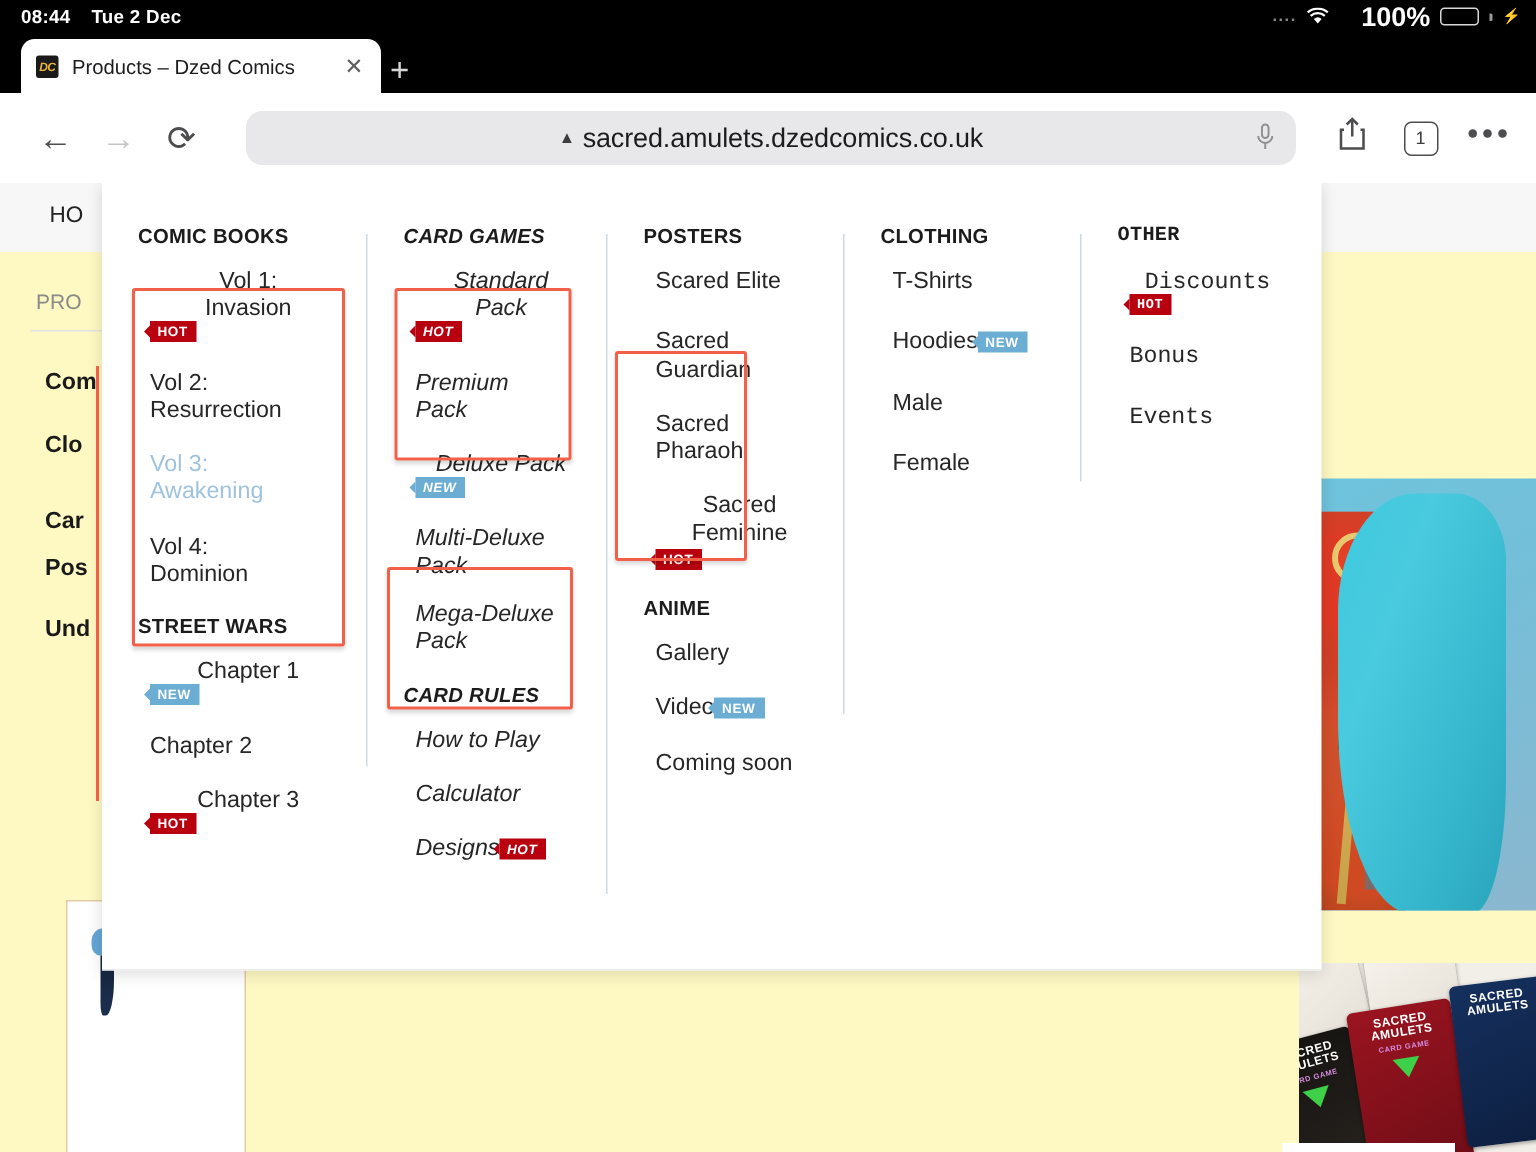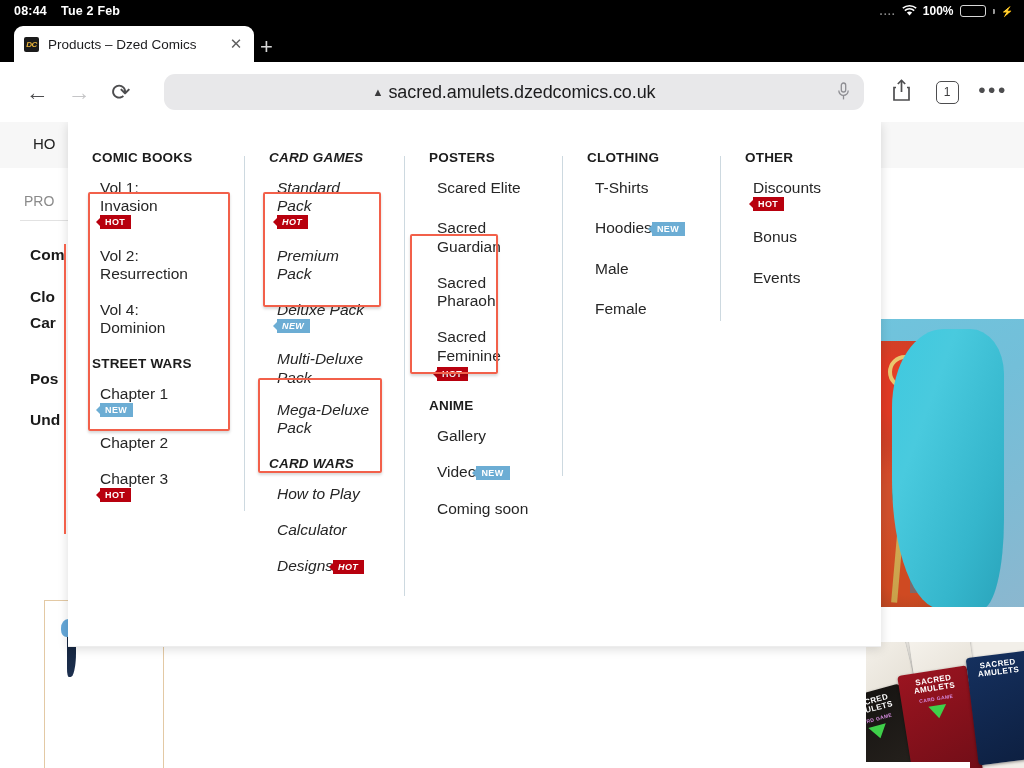--- a/index.html
+++ b/index.html
@@ -15,21 +15,21 @@
     position:absolute; top:0; left:0; width:1024px; height:22px;
     background:#000; color:#fff; font-size:12.5px; font-weight:bold;
     display:flex; align-items:center;
   }
   .sb-time { margin-left:14px; letter-spacing:.2px; }
   .sb-date { margin-left:14px; letter-spacing:.2px; }
   .sb-right { margin-left:auto; margin-right:10px; display:flex; align-items:center; gap:6px; }
   .sb-dots { color:#8a8a8a; font-size:11px; letter-spacing:1px; }
   .wifi { width:15px; height:12px; position:relative; }
   .wifi svg { display:block; }
-  .sb-batt-pct { font-size:12px; font-weight:bold; }
+  .sb-batt-pct { font-size:18px; font-weight:bold;margin-left:16px; }
   .batt { width:26px; height:12px; border:1.4px solid #d8d8d8; border-radius:3px; padding:1.4px; }
   .batt-fill { height:100%; background:#3ddc57; border-radius:1px; }
   .batt-cap { width:2px; height:5px; background:#9a9a9a; border-radius:0 1px 1px 0; margin-left:1px; }
   .bolt { color:#fff; font-size:10px; margin-left:1px; }
 
   
   .tabstrip {
     position:absolute; top:22px; left:0; width:1024px; height:40px; background:#000;
   }
   .tab {
@@ -70,21 +70,21 @@
   .tabcount {
     width:23px; height:23px; border:1.7px solid #4d4d4f; border-radius:5px;
     font-size:12px; display:flex; align-items:center; justify-content:center;
     margin:0 auto; color:#3c3c3e;
   }
   .ellipsis { letter-spacing:2.5px; font-size:21px; line-height:.4; color:#4d4d4f; }
 
   
   .page {
     position:absolute; top:122px; left:0; width:1024px; height:646px;
-    background:#ffffff; overflow:hidden;
+    background:#fef9c3; overflow:hidden;
   }
 
   
   .site-topbar {
     position:absolute; top:0; left:0; width:1024px; height:46px; background:#f7f7f7;
   }
   .site-topbar .ho {
     position:absolute; left:33px; top:13px; font-size:15px; color:#222; font-weight:500;
   }
   .site-crumb { position:absolute; left:24px; top:71px; font-size:14px; color:#8a8a8a; }
@@ -170,37 +170,37 @@
     position:absolute; left:68px; top:0; width:813px; height:525px;
     background:#fff; box-shadow:0 2px 10px rgba(0,0,0,.14);
     border-bottom:1px solid #ededed;
   }
   .cols { display:flex; height:100%; padding:28px 0 0 0; }
   .col { position:relative; padding:0 14px 0 24px; }
   .col.c1 { width:177px; }
   .col.c2 { width:160px;font-style:italic; }
   .col.c3 { width:158px; }
   .col.c4 { width:158px; }
-  .col.c5 { width:150px; }
+  .col.c5 { width:150px;font-family:Liberation Mono, monospace; }
   .divider { position:absolute; right:0; top:6px; width:1px; height:355px; background:#cdd9e0; }
   .col.c2 .divider { height:440px; }
   .col.c3 .divider { height:320px; }
   .col.c4 .divider { height:165px; }
 
   .cat-title {
     font-size:13.5px; font-weight:bold; color:#1c1c1c; letter-spacing:.2px;
     margin-bottom:14px;
   }
   .cat-title.mt { margin-top:10px; }
   .mi {
     font-size:15.5px; color:#262626; line-height:1.18; margin:0 0 18px 8px;
     position:relative;
   }
   .mi.dim { color:#9fc2de; }
-  .mi.tight { margin-bottom:9px; }
+  .mi.tight { margin-bottom:9px;text-align:center; }
   .badge {
     display:inline-block; font-size:9px; font-weight:bold; color:#fff;
     padding:2px 6px 2px 5px; letter-spacing:.4px; position:relative;
     vertical-align:middle;
     text-align:right;
   }
   .badge::before {
     content:""; position:absolute; left:-4px; top:50%; transform:translateY(-50%);
     border-top:4px solid transparent; border-bottom:4px solid transparent;
   }
@@ -221,21 +221,21 @@
     border-left:2px solid #f2604a;
   }
 </style>
 </head>
 <body>
 
 <div id="root">
 
   <div class="statusbar">
     <span class="sb-time">08:44</span>
-    <span class="sb-date">Tue 2 Feb</span>
+    <span class="sb-date">Tue 2 Dec</span>
     <span class="sb-right">
       <span class="sb-dots">....</span>
       <span class="wifi">
         <svg width="15" height="12" viewBox="0 0 15 12">
             <path d="M7.5 10.6 L4.9 7.6 a4 4 0 0 1 5.2 0 Z" fill="#fff"></path>
             <path d="M2.8 5.6 a7 7 0 0 1 9.4 0" stroke="#fff" stroke-width="1.5" fill="none"></path>
             <path d="M0.8 3.2 a10.5 10.5 0 0 1 13.4 0" stroke="#fff" stroke-width="1.5" fill="none"></path>
           </svg>
       </span>
       <span class="sb-batt-pct">100%</span>
@@ -286,21 +286,21 @@
 
   <div class="page">
 
     <div class="site-topbar">
       <span class="ho">HO</span>
     </div>
     <div class="site-crumb">PRO</div>
     <div class="site-rule"></div>
     <div class="side-link" style="top:124px">Com</div>
     <div class="side-link" style="top:166px">Clo</div>
-    <div class="side-link" style="top:192px">Car</div>
+    <div class="side-link" style="top:217px">Car</div>
     <div class="side-link" style="top:248px">Pos</div>
     <div class="side-link" style="top:289px">Und</div>
 
     <div class="left-card">
       <span class="blue-dot"></span>
       <span class="dark-slice"></span>
     </div>
 
     <div class="prod-hoodie">
       <div class="hood-art"></div>
@@ -338,20 +338,21 @@
     <div class="mega">
       <div class="cols">
 
         <div class="col c1">
           <div class="cat-title">COMIC BOOKS</div>
 
           <div class="mi tight">Vol 1:<br>Invasion</div>
           <div class="badge-row"><span class="badge hot">HOT</span></div>
 
           <div class="mi">Vol 2:<br>Resurrection</div>
+          <div class="mi dim">Vol 3:<br>Awakening</div>
           <div class="mi">Vol 4:<br>Dominion</div>
 
           <div class="cat-title mt" style="margin-top:4px">STREET WARS</div>
 
           <div class="mi tight">Chapter 1</div>
           <div class="badge-row"><span class="badge new">NEW</span></div>
 
           <div class="mi">Chapter 2</div>
 
           <div class="mi tight">Chapter 3</div>
@@ -368,21 +369,21 @@
           <div class="badge-row"><span class="badge hot">HOT</span></div>
 
           <div class="mi">Premium<br>Pack</div>
 
           <div class="mi tight">Deluxe Pack</div>
           <div class="badge-row"><span class="badge new">NEW</span></div>
 
           <div class="mi" style="margin-bottom:14px">Multi-Deluxe<br>Pack</div>
           <div class="mi">Mega-Deluxe<br>Pack</div>
 
-          <div class="cat-title mt" style="margin-top:6px">CARD WARS</div>
+          <div class="cat-title mt" style="margin-top:6px">CARD RULES</div>
           <div class="mi">How to Play</div>
           <div class="mi">Calculator</div>
           <div class="mi"><span>Designs</span><span class="badge hot">HOT</span></div>
 
           <div class="divider"></div>
           <div class="hl" style="left:18px;top:42px;width:118px;height:115px"></div>
           <div class="hl" style="left:13px;top:228px;width:124px;height:95px"></div>
         </div>
 
         <div class="col c3">

